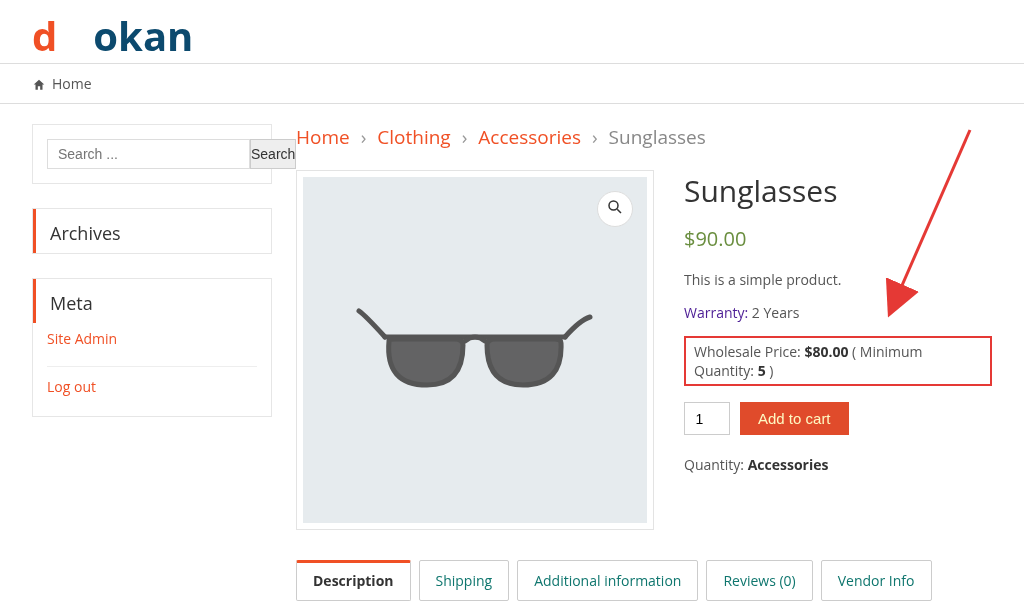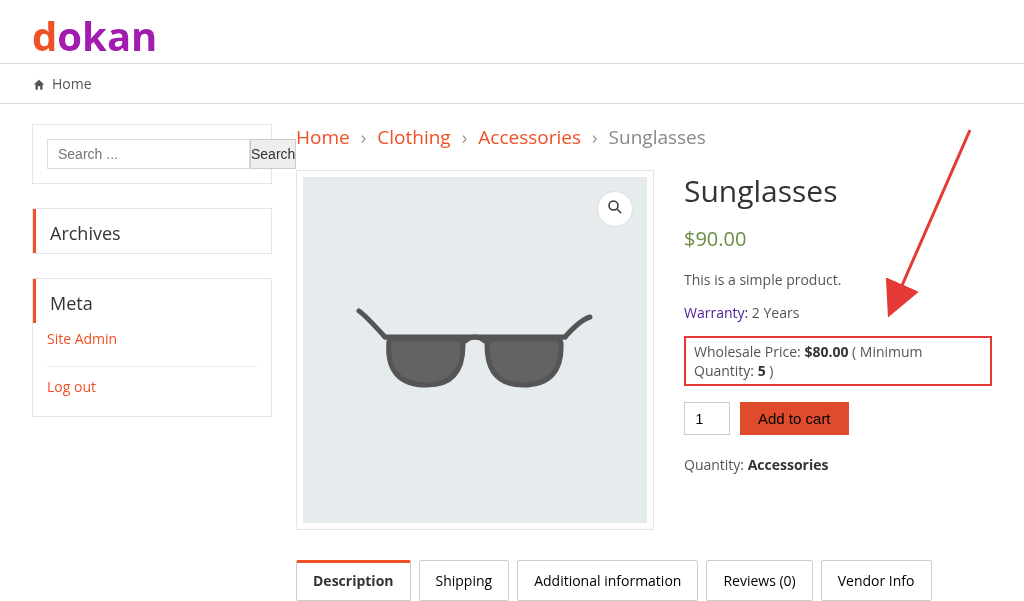--- a/index.html
+++ b/index.html
@@ -12,21 +12,21 @@
     height: 601px;
     overflow: hidden;
     position: relative;
   }
   .container { width: 960px; margin: 0 auto; }
 
   
   .header { padding-top: 8px; }
   .logo { font-size: 40px; font-weight: 700; letter-spacing: 0px; }
   .logo .d { color: #f05025; }
-  .logo .rest { color: #a21caf; }
+  .logo .rest { color: #0c4a6e; margin-left: 36px; }
 
   
   .primary-nav {
     border-top: 1px solid #ddd;
     border-bottom: 1px solid #ddd;
     font-size: 14px;
   }
   .primary-nav .nav-inner { padding: 10px 0; display: flex; align-items: center; gap: 6px; }
   .home-icon { width: 14px; height: 14px; display: inline-block; }
   .nav-link { color: #555; text-decoration: none; }
@@ -90,31 +90,31 @@
     font-size: 14px; color: #555;
   }
   .wholesale-box strong { color: #333; font-weight: 700; }
 
   .cart-row { display: flex; gap: 10px; margin-bottom: 20px; align-items: stretch; }
   .qty-input {
     width: 46px; border: 1px solid #ccc; text-align: center; font-size: 14px;
     padding: 6px 2px;
   }
   .add-cart-btn {
-    background: #e04b2b; color: #000000; border: none; padding: 8px 18px;
+    background: #e04b2b; color: #fef9c3; border: none; padding: 8px 18px;
     font-size: 15px; cursor: pointer;
   }
   .meta-line { font-size: 14px; color: #555; margin-bottom: 4px; }
   .meta-line strong { color: #333; font-weight: 700; }
 
   
   .tabs-row { display: flex; gap: 8px; margin-top: 30px; flex-wrap: wrap; text-align: center; }
   .tab {
     border: 1px solid #ccc; background: #fff; padding: 10px 16px; font-size: 14px;
-    color: #000000; cursor: pointer; border-radius: 2px;
+    color: #0f766e; cursor: pointer; border-radius: 2px;
   }
   .tab.active {
     font-weight: 700; color: #333; border-top: 3px solid #f05025;
     padding-top: 8px;
   }
 
   
   .arrow-svg { position: absolute; top: 120px; left: 870px; pointer-events: none; }
 </style>
 </head>

